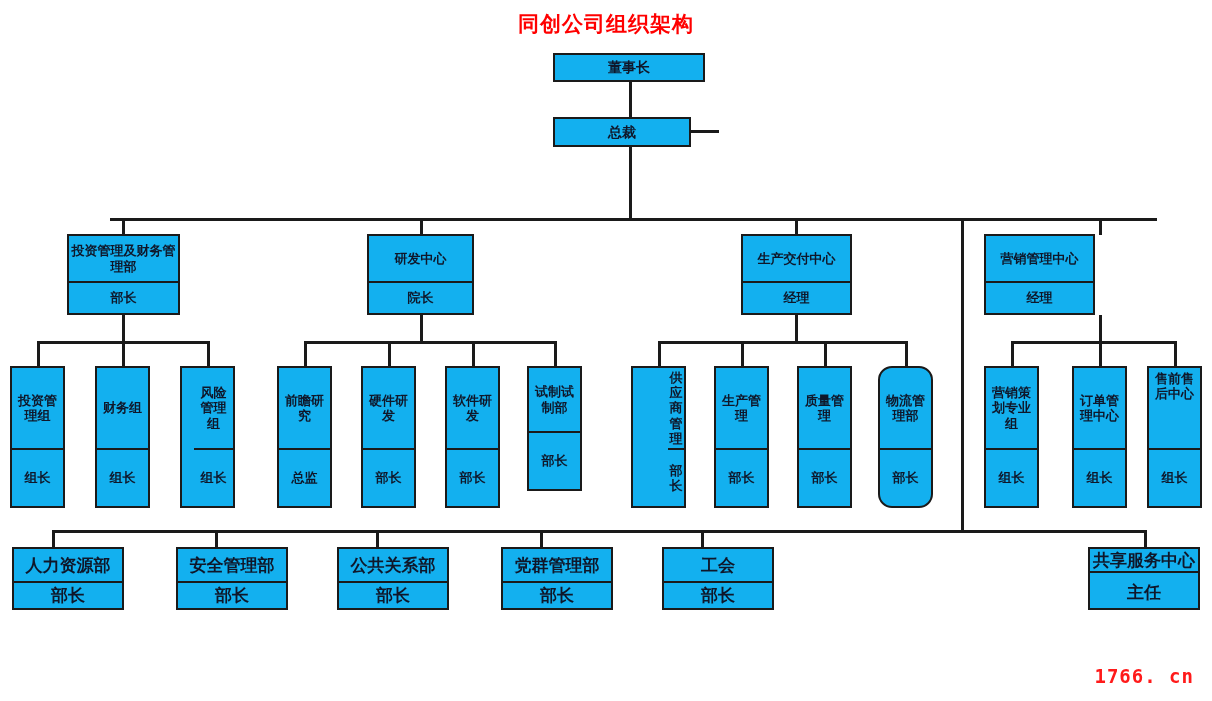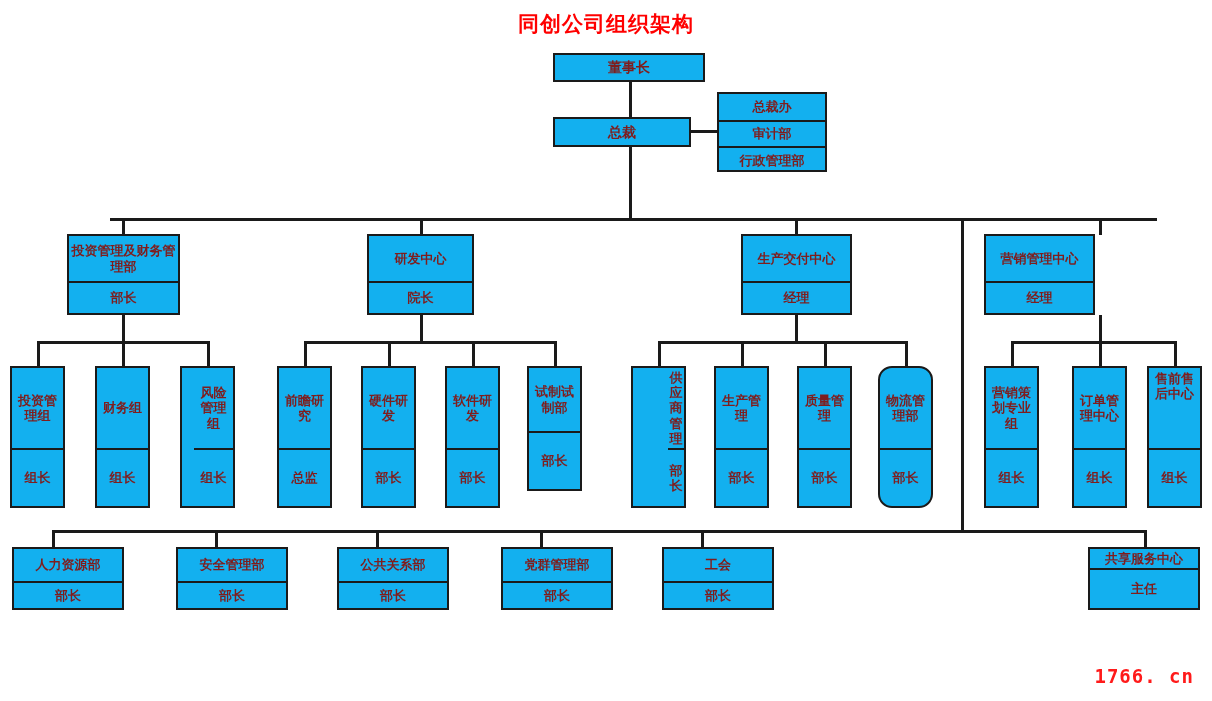--- a/index.html
+++ b/index.html
@@ -23,36 +23,36 @@
   
   .ln{position:absolute;background:#1a1a1a;}
   .lnh{height:3px;}
   .lnv{width:3px;}
 
   
   .node{
     position:absolute;box-sizing:border-box;
     border:2px solid #1a1a1a;background:#13b0ef;
     display:flex;flex-direction:column;
-    color:#7f1d1d;font-weight:bold;
+    color:#0f172a;font-weight:bold;
   }
   .node .seg{
     flex:none;box-sizing:border-box;
     display:flex;align-items:center;justify-content:center;
     text-align:center;line-height:1.18;padding:1px 2px;
     white-space:pre-wrap;
   }
   .node .seg.title-seg{flex:1 1 auto;}
   .node .seg.role-seg{border-top:2px solid #1a1a1a;}
 
   
   .lvl1{font-size:14px;}
   .lvl2{font-size:13px;}
   .lvl3{font-size:13px;}
-  .lvl4{font-size:13px;}
+  .lvl4{font-size:17px;}
   .staff{font-size:13px;}
   .staff .seg{border-top:2px solid #1a1a1a;}
   .staff .seg:first-child{border-top:none;}
 </style>
 </head>
 <body>
 
 <div id="chart">
 
   <div class="title">同创公司组织架构</div>
@@ -107,25 +107,20 @@
   <div class="ln lnv" style="left:1144px;top:530px;height:18px;"></div>
 
   <div class="node lvl1" style="left:553px;top:53px;width:152px;height:29px;">
     <div class="seg title-seg">董事长</div>
   </div>
 
   <div class="node lvl1" style="left:553px;top:117px;width:138px;height:30px;align-items:center;">
     <div class="seg title-seg">总裁</div>
   </div>
 
-  <div class="node staff" style="left:717px;top:92px;width:110px;height:80px;">
-    <div class="seg" style="height:26px;">总裁办</div>
-    <div class="seg" style="height:26px;">审计部</div>
-    <div class="seg" style="height:28px;">行政管理部</div>
-  </div>
 
   <div class="node lvl2" style="left:67px;top:234px;width:113px;height:81px;">
     <div class="seg title-seg">投资管理及财务管理部</div>
     <div class="seg role-seg" style="height:32px;">部长</div>
   </div>
   <div class="node lvl2" style="left:367px;top:234px;width:107px;height:81px;">
     <div class="seg title-seg">研发中心</div>
     <div class="seg role-seg" style="height:32px;">院长</div>
   </div>
   <div class="node lvl2" style="left:741px;top:234px;width:111px;height:81px;">

